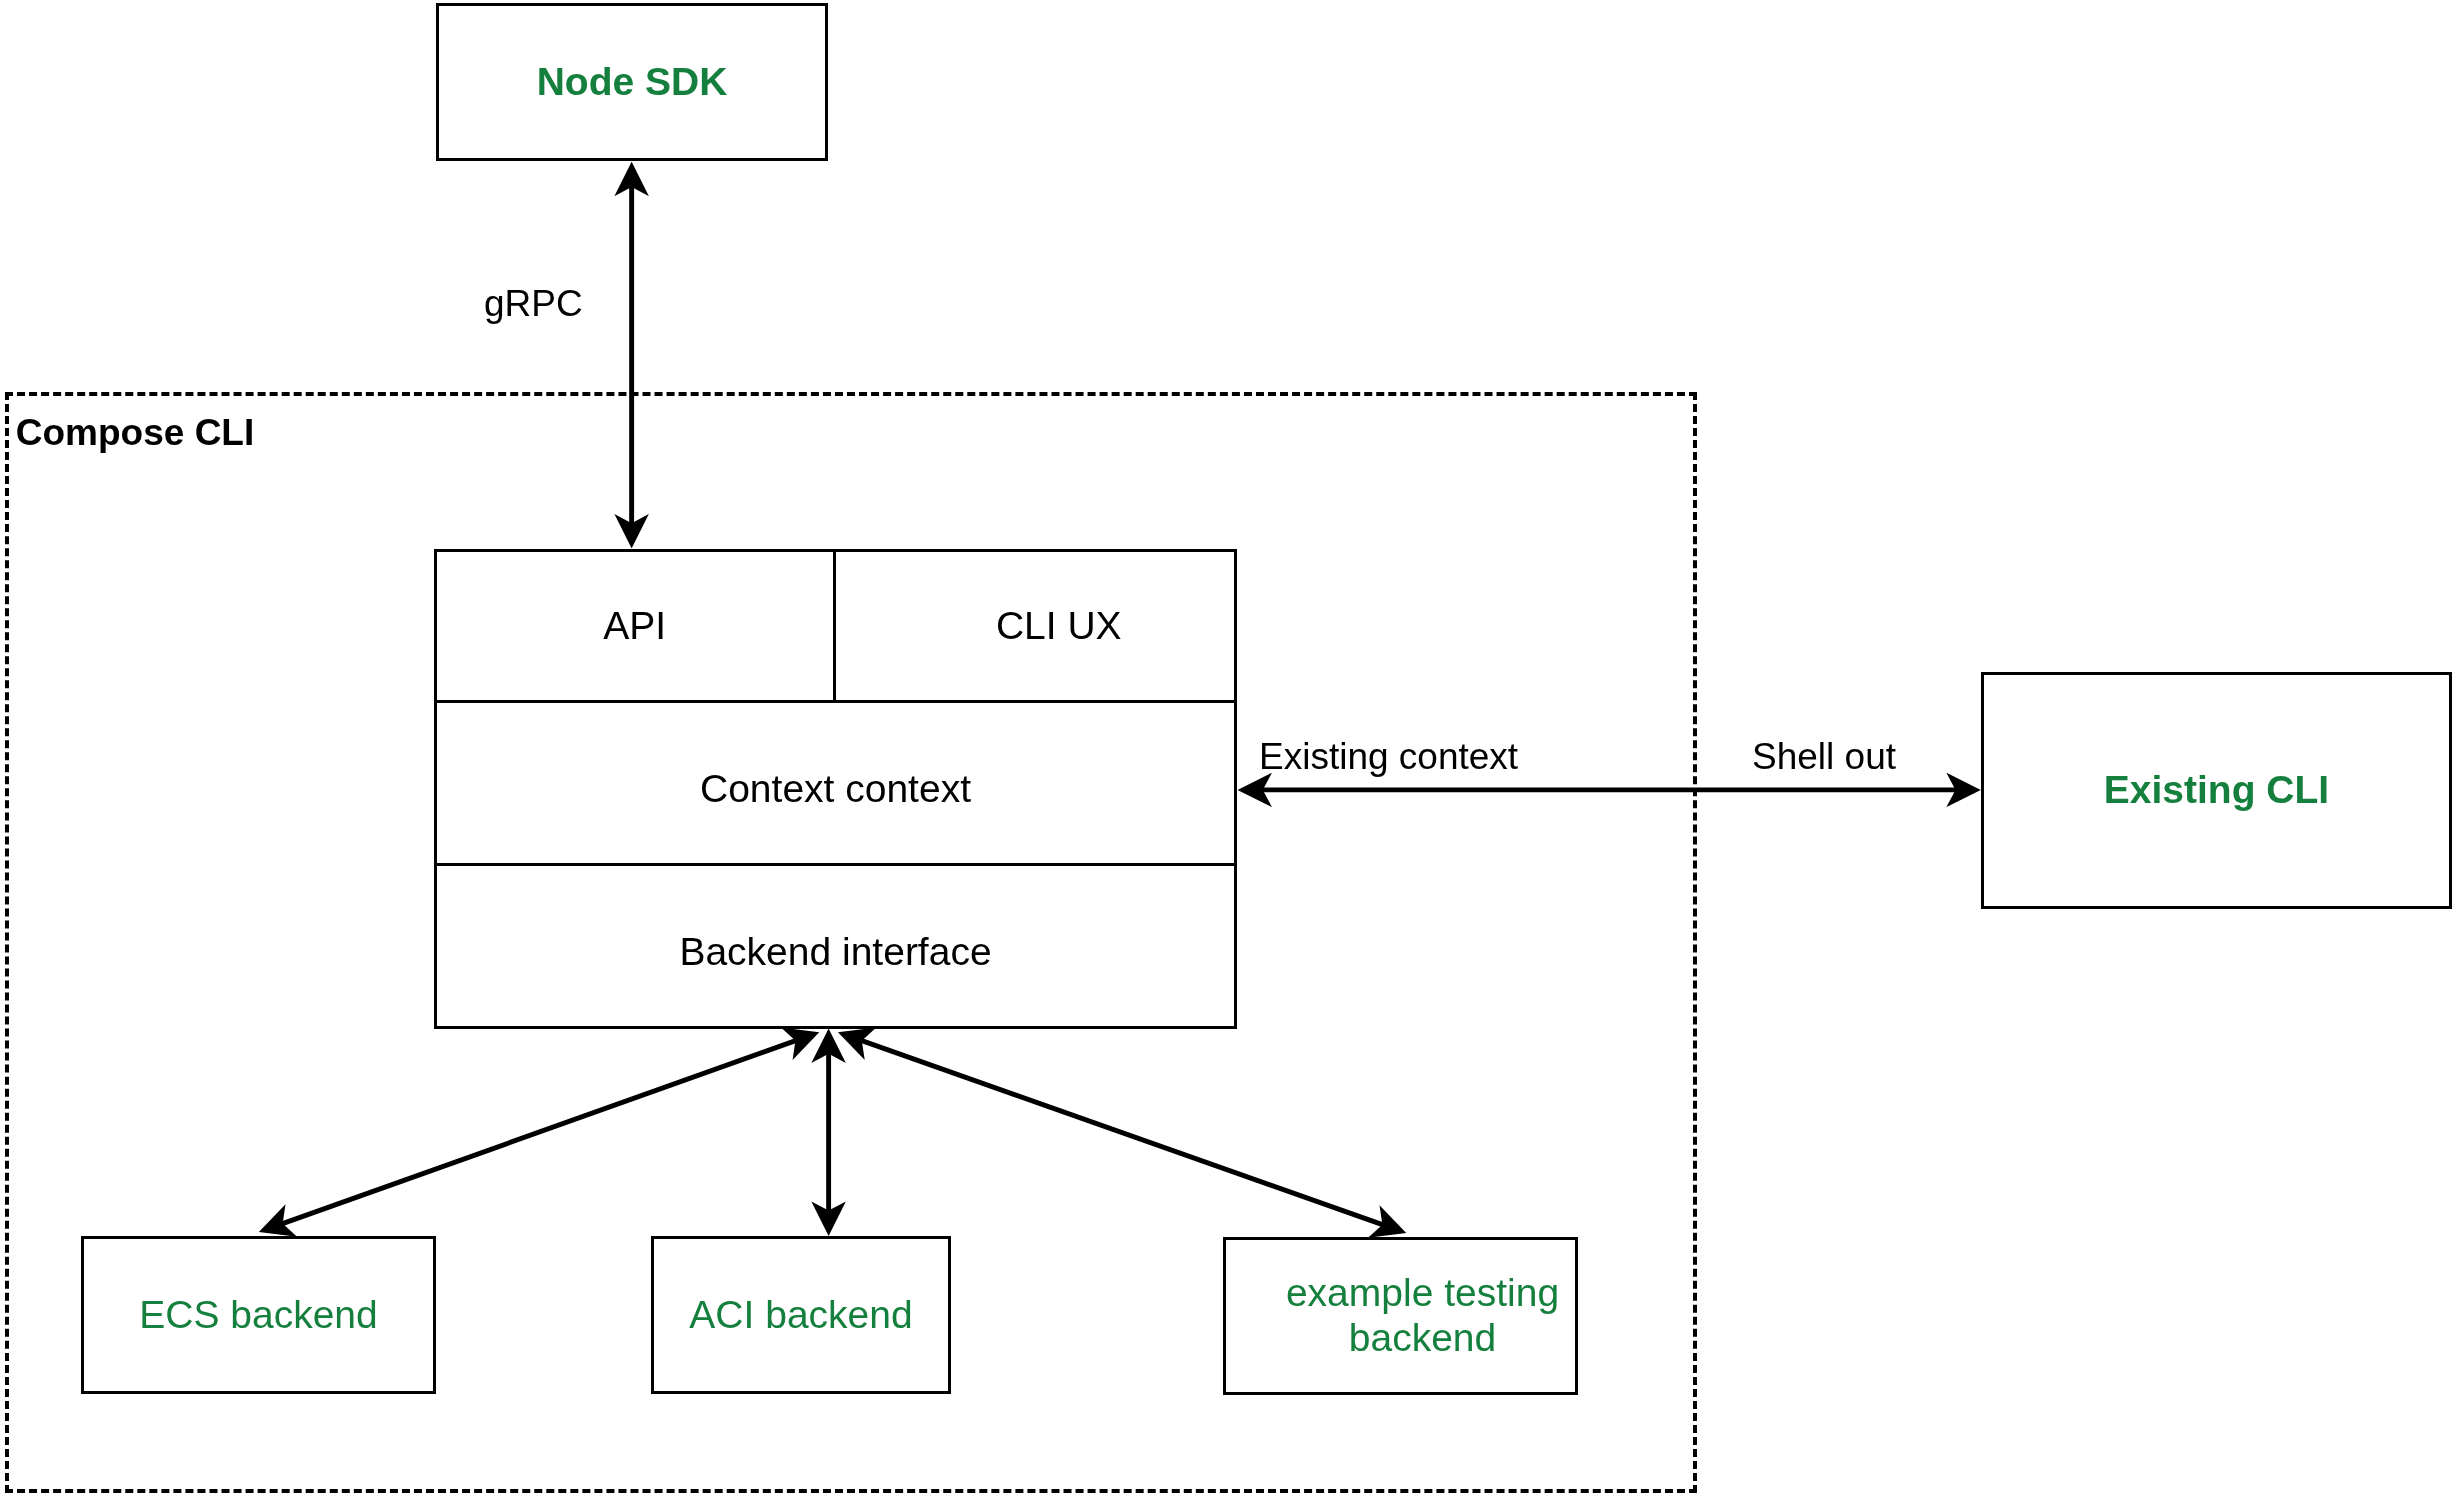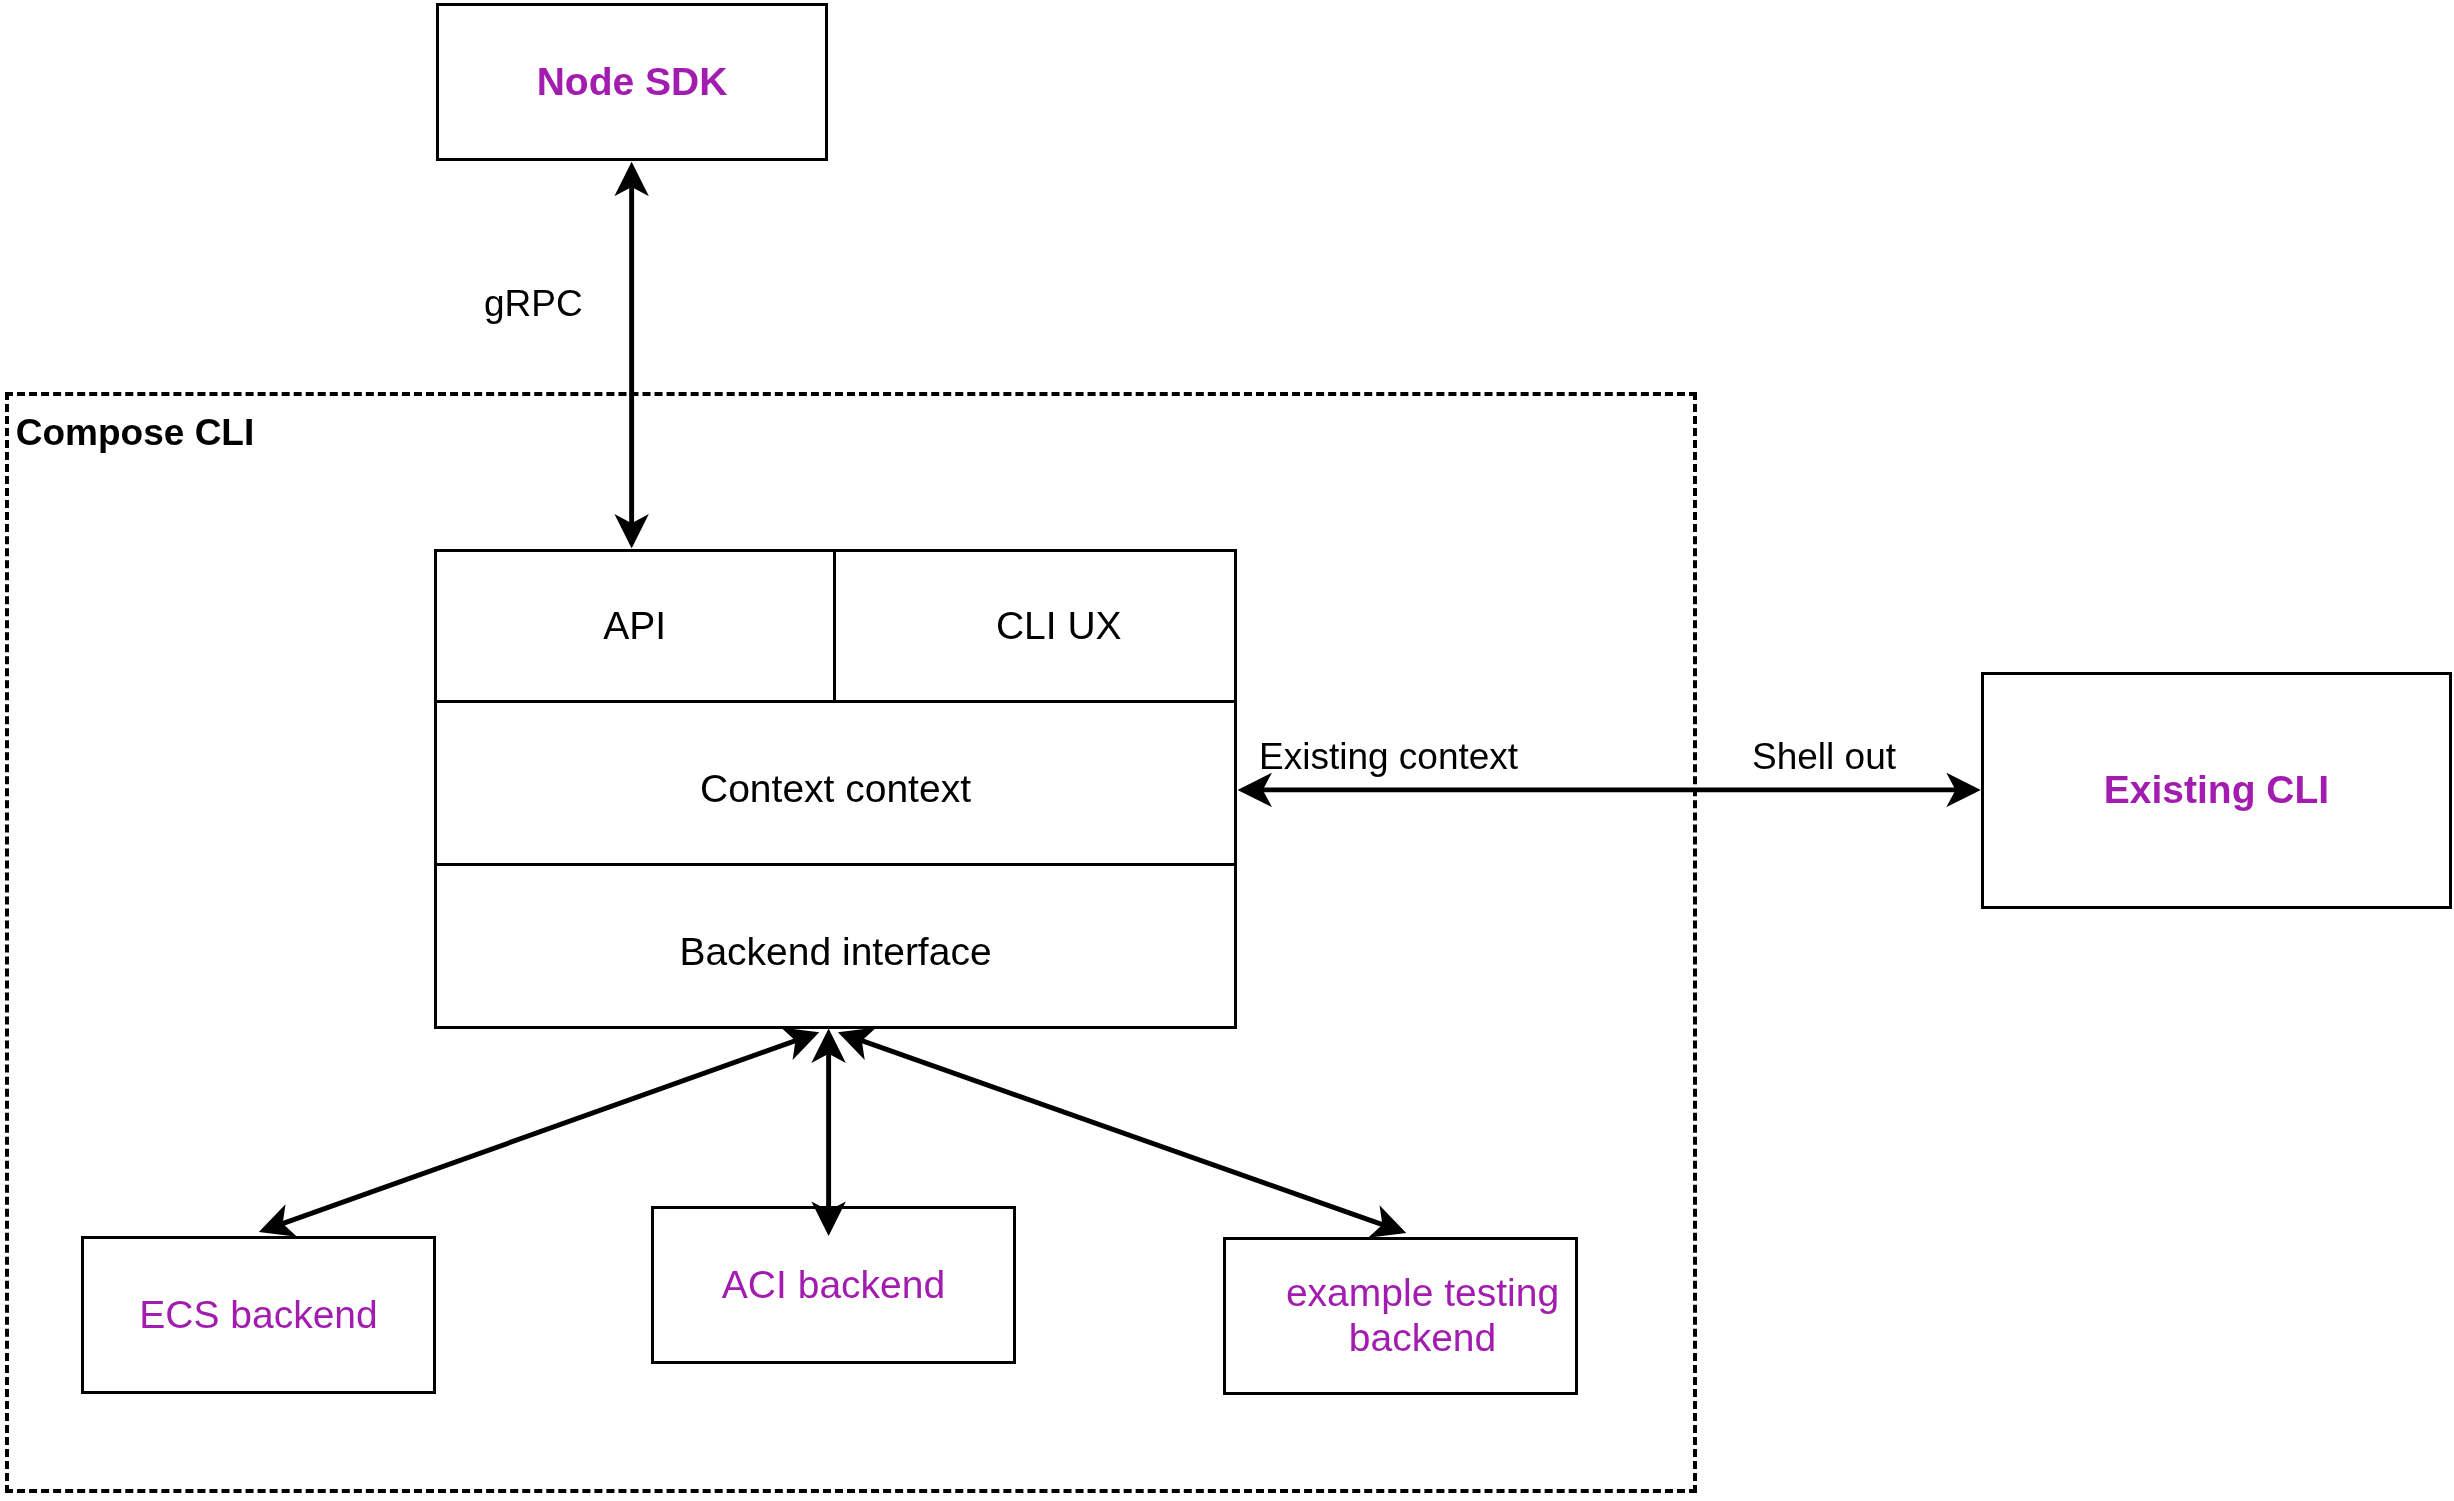--- a/index.html
+++ b/index.html
@@ -17,21 +17,21 @@
   }
   .box {
     position: absolute;
     box-sizing: border-box;
     border: 3.9px solid #000000;
     background: #ffffff;
     display: flex;
     align-items: center;
     justify-content: center;
     text-align: center;
-    color: #a21caf;
+    color: #15803d;
     font-size: 39px;
     line-height: 1.15;
   }
   .box.bold { font-weight: bold; }
   .group-dashed {
     position: absolute;
     box-sizing: border-box;
     border: 4.9px dashed #000000;
     background: transparent;
   }
@@ -110,21 +110,21 @@
       <div class="stack-cell">Context context</div>
     </div>
 
     <div class="stack-row" style="height:157px;">
       <div class="stack-cell">Backend interface</div>
     </div>
   </div>
 
   <div class="box" style="left:81px; top:1236px; width:355px; height:158px;">ECS backend</div>
 
-  <div class="box" style="left:651px; top:1206px; width:365px; height:158px;">ACI backend</div>
+  <div class="box" style="left:651px; top:1236px; width:300px; height:158px;">ACI backend</div>
 
   <div class="box" style="left:1223px; top:1237px; width:355px; height:158px; flex-direction:column;padding-left:44px;">
     <span>example testing</span>
     <span>backend</span>
   </div>
 
   <div class="edge-label" style="left:484px; top:254px;">gRPC</div>
 
   <div class="edge-label" style="left:1259px; top:707px;">Existing context</div>
 

